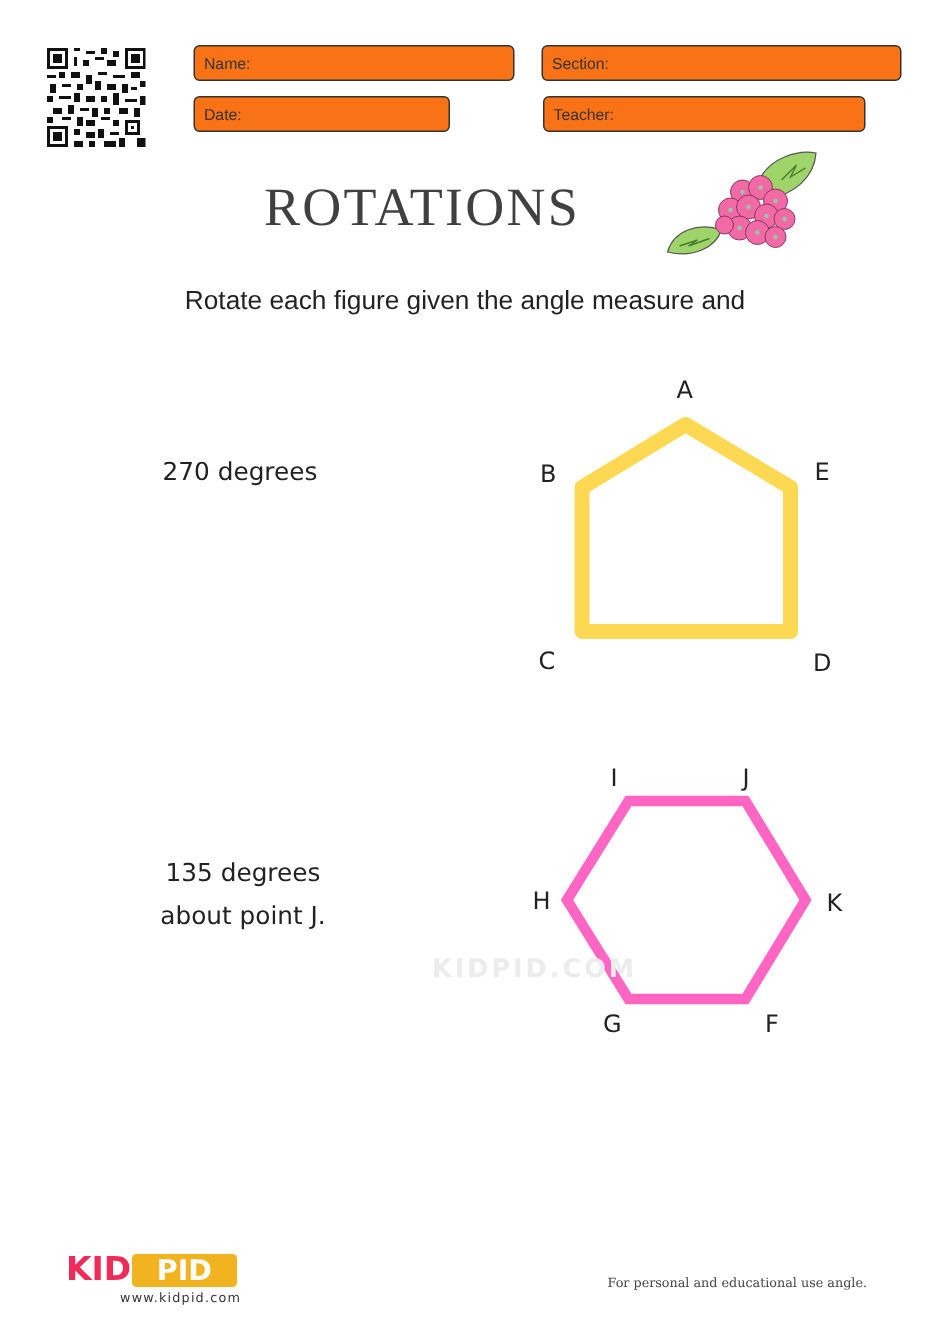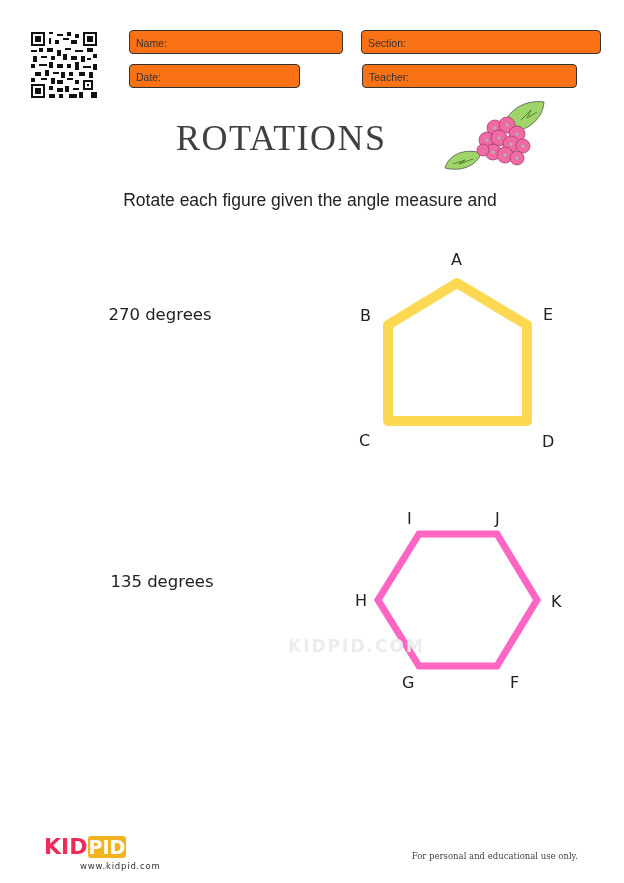--- a/index.html
+++ b/index.html
@@ -15,21 +15,21 @@
            font-size:17.5px; line-height:28px; color:#222; font-family:Liberation Sans, sans-serif; }
   .prompt { position:absolute; text-align:center; font-size:16.5px; line-height:29px; color:#222; }
   .lbl { position:absolute; font-size:16px; color:#222; font-family:"DejaVu Sans", sans-serif; }
   .watermark { position:absolute; left:288px; top:597px; font-family:"DejaVu Sans", sans-serif;
                font-weight:bold; font-size:17px; color:#ececec; letter-spacing:2px;margin-top:39px; }
   .foot { position:absolute; right:46px; text-align:right; font-family:"DejaVu Serif", serif;
           font-size:8.5px; color:#444; line-height:13px; }
   .logo { position:absolute; left:44px; top:834px; font-family:"DejaVu Sans", sans-serif;
           font-weight:bold; font-size:22px; letter-spacing:0; }
   .logo .kid { color:#ee2b59; }
-  .logo .pid { background:#f2b320; color:#fff; padding:0 1px; border-radius:3px; font-size:19px; }
+  .logo .pid { background:#f2b320; color:#fff; padding:0 17px; border-radius:3px; font-size:19px; }
   .url { position:absolute; left:47px; top:861px; font-size:8.5px; color:#333; letter-spacing:0.8px;
          font-family:"DejaVu Sans", sans-serif;margin-left:33px; }
 </style>
 </head>
 <body>
 
 <div class="abs" style="left:31px;top:32px;width:66px;height:66px;">
   <svg width="66" height="66" viewBox="0 0 33 33" shape-rendering="crispEdges">
     <rect width="33" height="33" fill="#fff"></rect>
     <g fill="#111">
@@ -163,28 +163,29 @@
   <polygon points="419,534 497,534 537,600 497,666 419,666 378,600" fill="none" stroke="#ff66c4" stroke-width="7" stroke-linejoin="miter"></polygon>
 </svg>
 <div class="lbl" style="left:451px;top:250px;">A</div>
 <div class="lbl" style="left:360px;top:306px;">B</div>
 <div class="lbl" style="left:543px;top:305px;">E</div>
 <div class="lbl" style="left:359px;top:431px;">C</div>
 <div class="lbl" style="left:542px;top:432px;">D</div>
 
 <div class="prompt" style="left:82px;top:542px;width:160px;margin-top:25px;">
   <div>135 degrees</div>
+  <div>about point J.</div>
 </div>
 <div class="watermark">KIDPID.COM</div>
 <div class="lbl" style="left:407px;top:509px;">I</div>
 <div class="lbl" style="left:495px;top:509px;">J</div>
 <div class="lbl" style="left:355px;top:591px;">H</div>
 <div class="lbl" style="left:551px;top:592px;">K</div>
 <div class="lbl" style="left:402px;top:673px;">G</div>
 <div class="lbl" style="left:510px;top:673px;">F</div>
 
 <div class="logo">
   <span class="kid">KID</span><span class="pid">PID</span>
 </div>
 <div class="url">www.kidpid.com</div>
 <div class="foot" style="top:850px;">
-  <div>For personal and educational use only.</div>
+  <div>For personal and educational use angle.</div>
 </div>
 
 </body></html>

